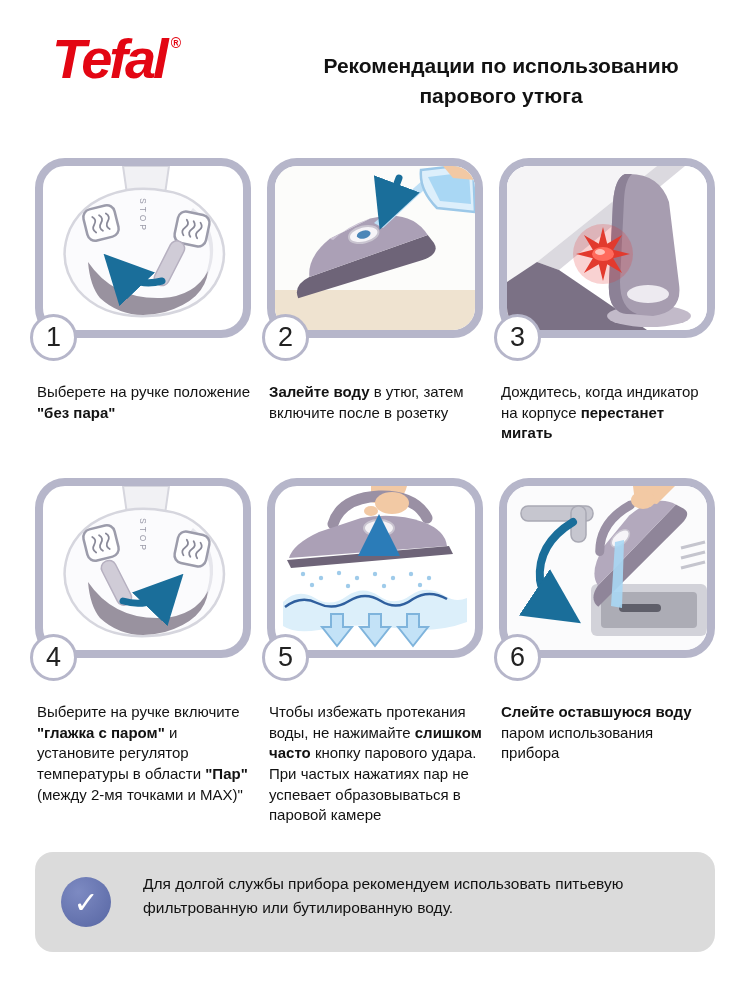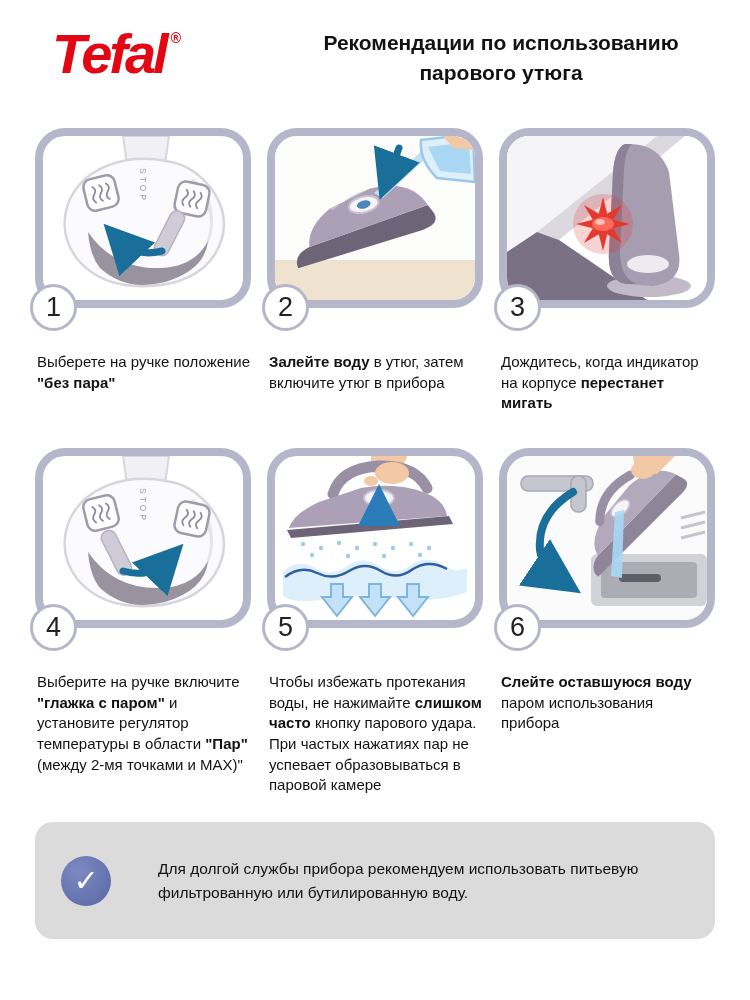--- a/index.html
+++ b/index.html
@@ -4,53 +4,53 @@
 <style>
   :root{
     --brand-red:#E30613; --card-border:#B6B6CA; --accent-blue:#1A6E9A;
     --footer-bg:#DBDBDB; --check-circle:#5766A3;
   }
   *{box-sizing:border-box}
   html,body{margin:0;padding:0}
   body{width:750px;height:1000px;background:#fff;color:#121212;
        font-family:"Liberation Sans","DejaVu Sans",sans-serif}
   .page{width:750px;height:1000px;overflow:hidden;position:relative}
-  .header{display:flex;align-items:center;padding:15px 40px 0 52px}
+  .header{display:flex;align-items:flex-start;padding:31px 40px 0 52px}
   .logo{color:var(--brand-red);font-size:56px;line-height:1;font-weight:bold;font-style:italic;
         letter-spacing:-3px;flex:0 0 240px;white-space:nowrap}
   .logo .reg{font-size:14px;font-style:normal;letter-spacing:0;position:relative;top:-30px;left:5px}
   .title{flex:1;text-align:center;font-weight:bold;font-size:21px;line-height:1.45;padding-top:8px}
   .title span{display:block}
   .grid{display:grid;grid-template-columns:repeat(3,216px);column-gap:16px;row-gap:34px;
         padding:0 35px;margin-top:34px}
   .cell{position:relative}
   .card{height:180px;border:8px solid var(--card-border);border-radius:30px;background:#fff;overflow:hidden}
   .card svg{display:block;width:100%;height:100%}
   .badge{position:absolute;left:-5px;top:156px;width:47px;height:47px;border-radius:50%;
          background:#fff;border:3px solid var(--card-border);display:flex;align-items:center;
          justify-content:center;font-size:27px;color:#222;z-index:2}
   .caption{margin:44px 0 0 2px;font-size:15px;line-height:1.38}
   .footer{position:relative;margin:26px 35px 0;background:var(--footer-bg);border-radius:18px;
           padding:20px 26px 20px 108px;min-height:100px}
   .check{position:absolute;left:26px;top:50%;transform:translateY(-50%);width:50px;height:50px;
          border-radius:50%;background:radial-gradient(circle at 35% 30%, #7d8ac2, var(--check-circle));
          color:#fff;display:flex;align-items:center;justify-content:center;font-size:30px;font-weight:bold}
-  .footer p{margin:15px;font-size:15.5px;line-height:1.52}
+  .footer p{margin:0;font-size:15.5px;line-height:1.52}
   .accent-stroke{stroke:var(--accent-blue)}
   .accent-fill{fill:var(--accent-blue)}
   .stop-text{font-size:8.5px;letter-spacing:3px;fill:#9A9AA8;writing-mode:vertical-rl}
 </style>
 </head>
 <body>
 
 <div class="page">
 
   <div class="header">
     <div class="logo"><span>Tefal</span><span class="reg">®</span></div>
-    <h1 class="title" style="margin:5px">
+    <h1 class="title" style="margin:12px">
       <span>Рекомендации по использованию</span>
       <span>парового утюга</span>
     </h1>
   </div>
 
   <div class="grid">
 
     <div class="cell">
       <div class="card">
         <svg viewBox="0 0 200 164">
@@ -104,21 +104,21 @@
             <path d="M146,4 L198,-2 L200,46 L162,42 Q144,24 146,4 Z" fill="#DDEFFB" stroke="#9CC8E8" stroke-width="2.5"></path>
             <path d="M153,11 L194,6 L196,38 L165,35 Z" fill="#A9D7F4"></path>
           </g>
           <path d="M168,0 L200,0 L200,14 L178,12 Z" fill="#F2C9A4"></path>
           <path class="accent-stroke" d="M124,12 L112,44" fill="none" stroke-width="7" stroke-linecap="round" marker-end="url(#ah2)"></path>
         </svg>
       </div>
       <div class="badge">
           <span>2</span>
         </div>
-      <p class="caption"><span style="font-weight: bold;">Залейте воду</span><span> в утюг, затем включите утюг в прибора</span></p>
+      <p class="caption"><span style="font-weight: bold;">Залейте воду</span><span> в утюг, затем включите после в розетку</span></p>
     </div>
 
     <div class="cell">
       <div class="card">
         <svg viewBox="0 0 200 164">
           <rect width="200" height="164" fill="#FFFFFF"></rect>
           <polygon points="0,0 150,0 30,96 0,116" fill="#F5F4F6"></polygon>
           <polygon points="150,0 178,0 52,104 30,96" fill="#DBD9DF"></polygon>
           <polygon points="0,116 30,96 52,104 140,164 0,164" fill="#7B7185"></polygon>
           <ellipse cx="142" cy="150" rx="42" ry="11" fill="#C2BAC9"></ellipse>

